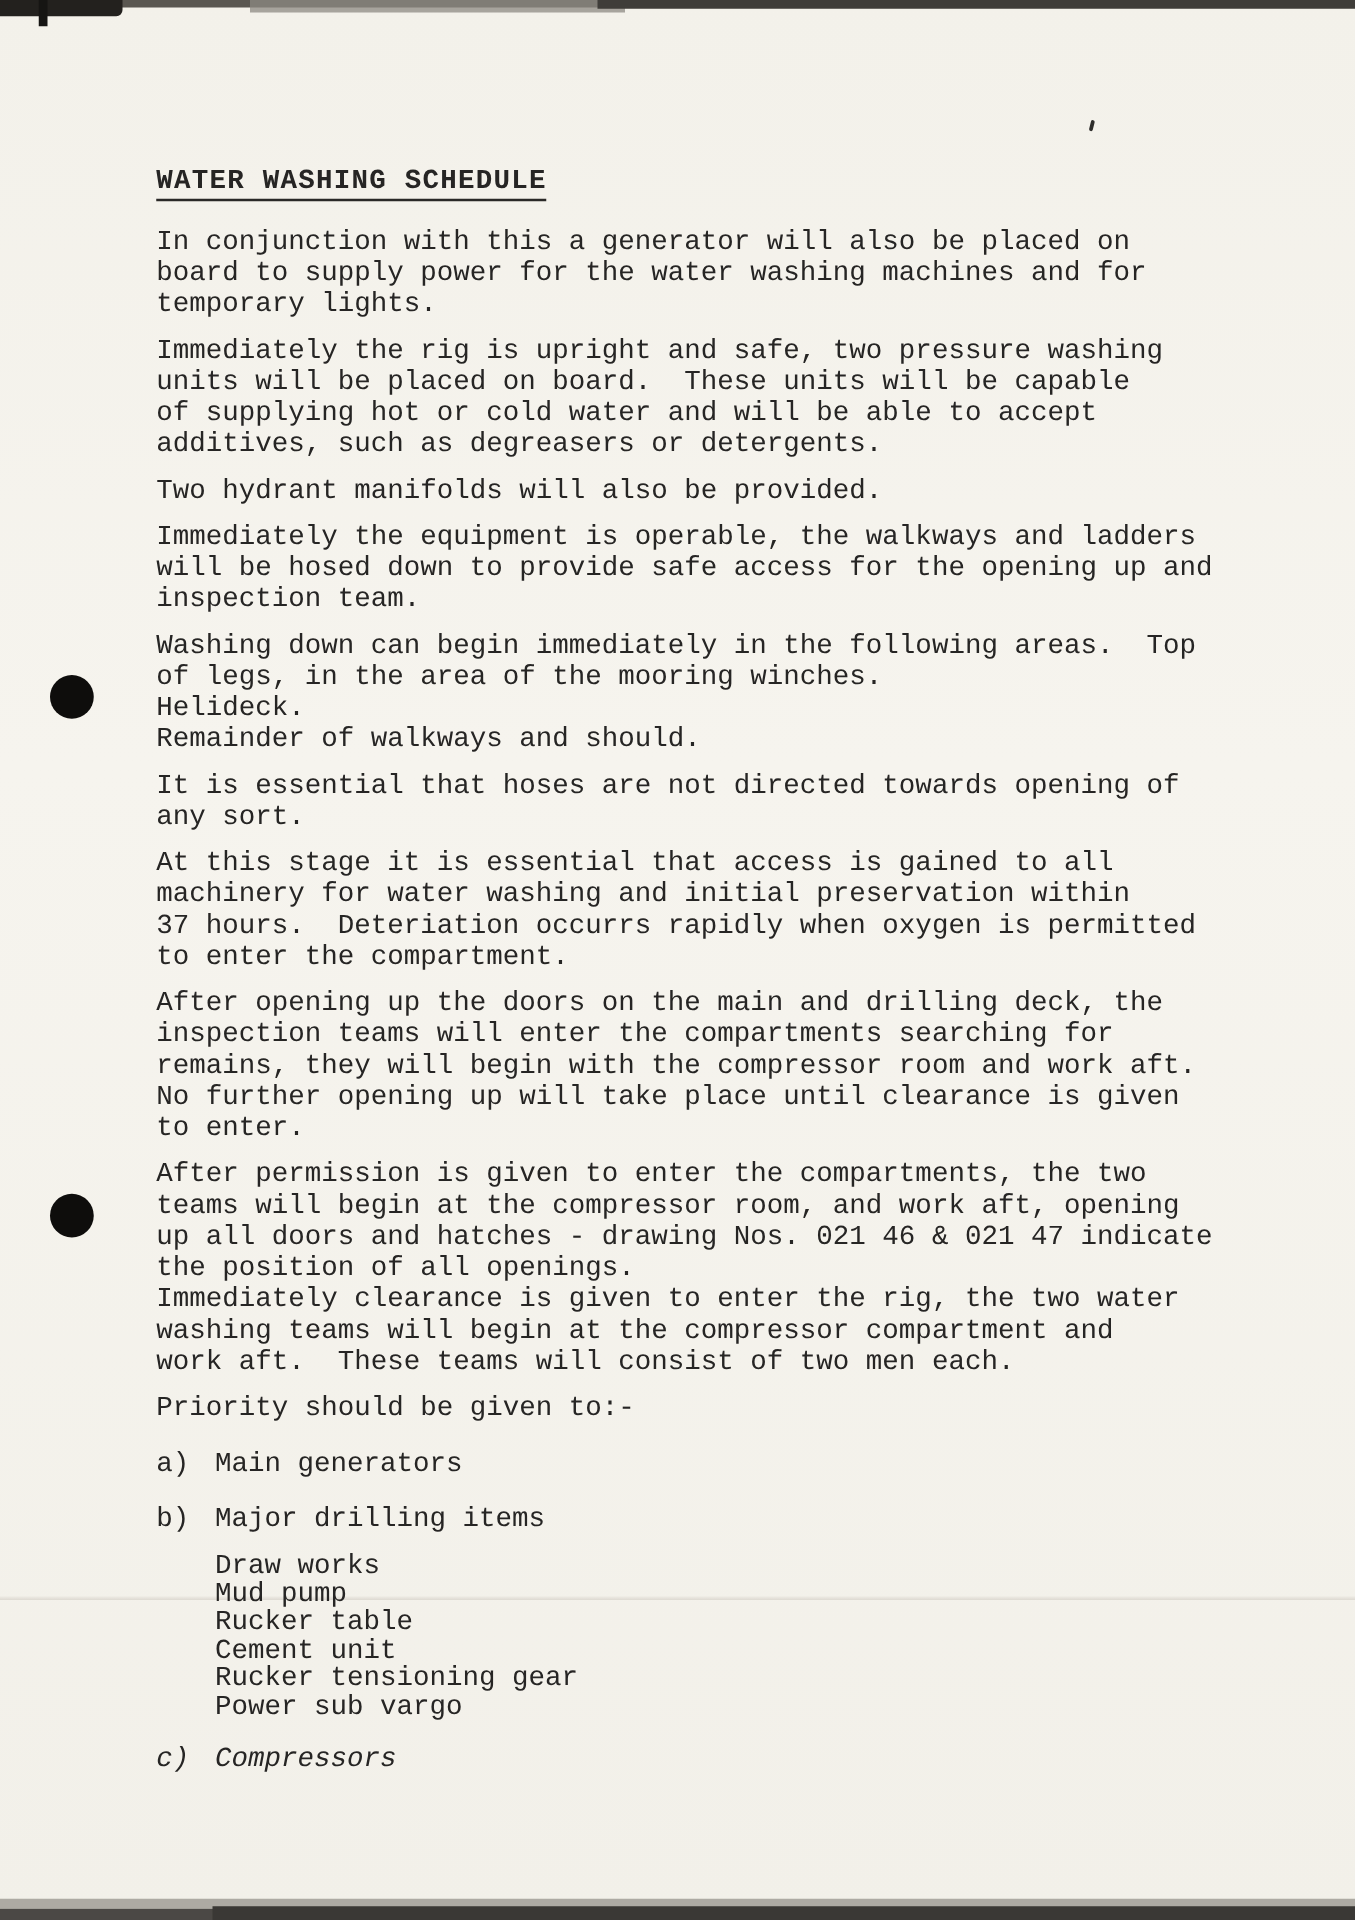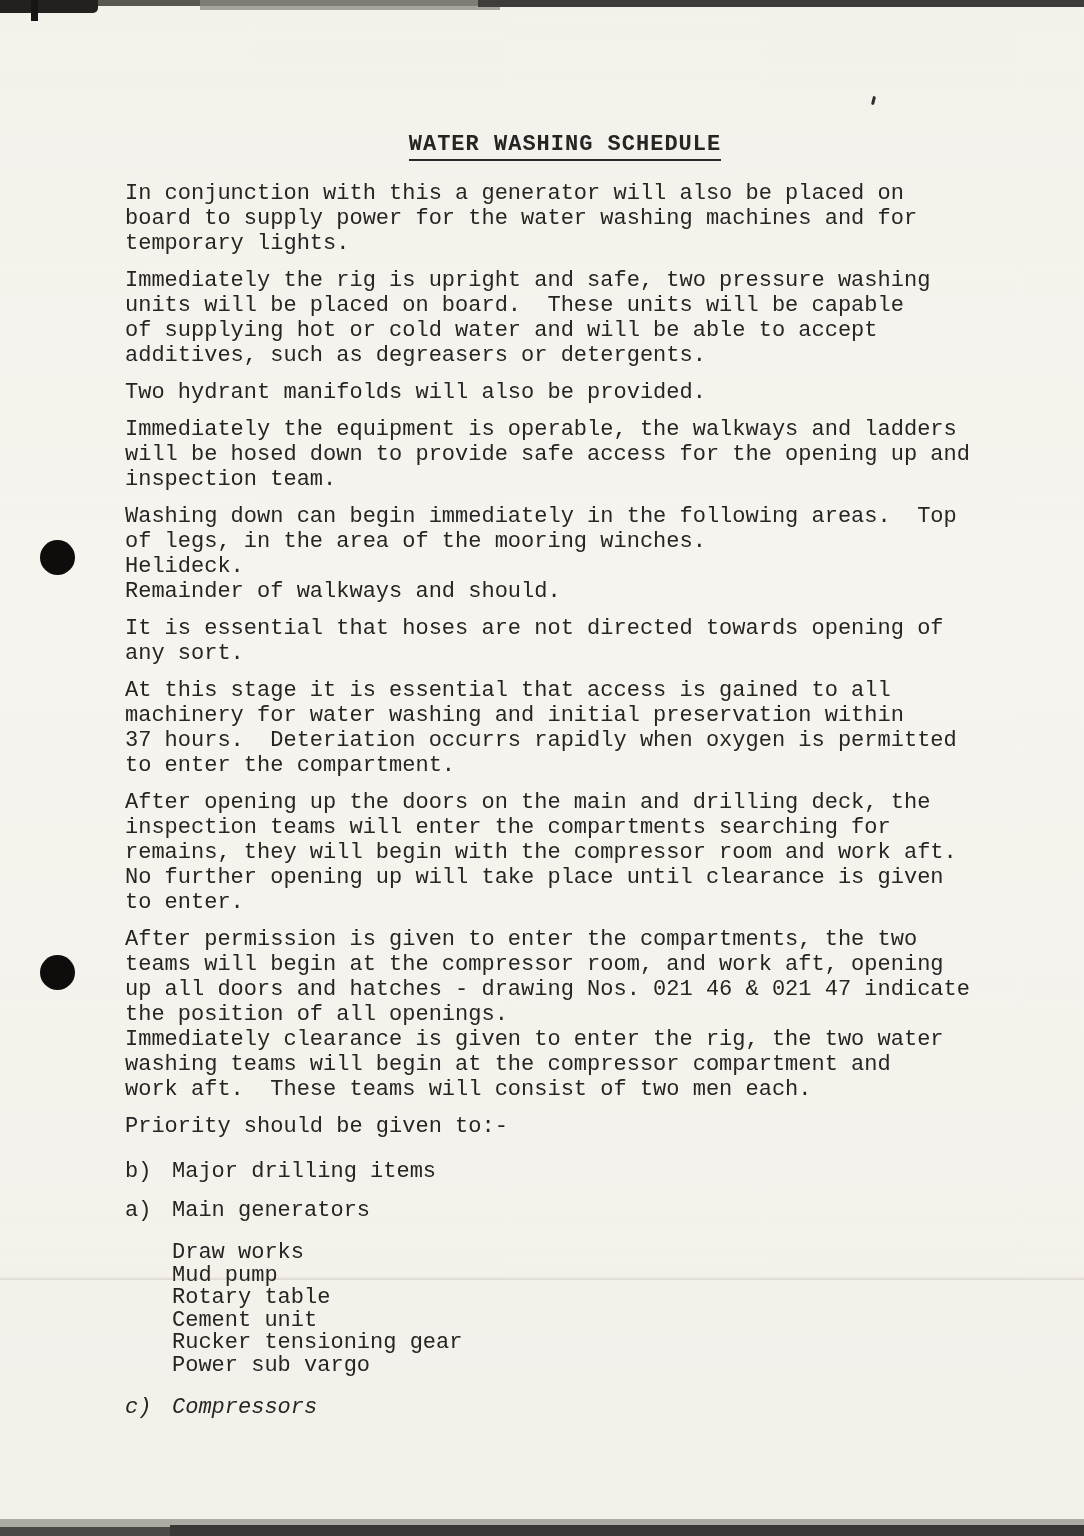--- a/index.html
+++ b/index.html
@@ -39,21 +39,21 @@
 
   
   .doc {
     position: absolute;
     left: 125px;
     top: 132px;
     width: 880px;
     font-size: 22px;
     line-height: 25px;
   }
-  .title-row { text-align: center; margin: 0 0 20px 0; }
+  .title-row { text-align: left; margin: 0 0 20px 0; }
   .title-text {
     display: inline-block;
     font-weight: bold;
     letter-spacing: 1px;
     border-bottom: 2px solid #2a2927;
     padding-bottom: 2px;
   }
   .para {
     margin: 0 0 12px 0;
     white-space: pre-wrap;
@@ -121,32 +121,32 @@
 to enter.</p>
     <p class="para">After permission is given to enter the compartments, the two
 teams will begin at the compressor room, and work aft, opening
 up all doors and hatches - drawing Nos. 021 46 &amp; 021 47 indicate
 the position of all openings.
 Immediately clearance is given to enter the rig, the two water
 washing teams will begin at the compressor compartment and
 work aft.  These teams will consist of two men each.</p>
     <p class="para para-priority">Priority should be given to:-</p>
 
+    <div class="list-row list-a">
+      <span class="list-label">a)</span><span class="list-text">Main generators</span>
+    </div>
+
     <div class="list-row list-b">
       <span class="list-label">b)</span><span class="list-text">Major drilling items</span>
-    </div>
-
-    <div class="list-row list-a">
-      <span class="list-label">a)</span><span class="list-text">Main generators</span>
     </div>
 
     <div class="sublist">
       <div>Draw works</div>
       <div>Mud pump</div>
-      <div>Rotary table</div>
+      <div>Rucker table</div>
       <div>Cement unit</div>
       <div>Rucker tensioning gear</div>
       <div>Power sub vargo</div>
     </div>
 
     <div class="list-row list-c">
       <span class="list-label">c)</span><span class="list-text">Compressors</span>
     </div>
 
   </div>

